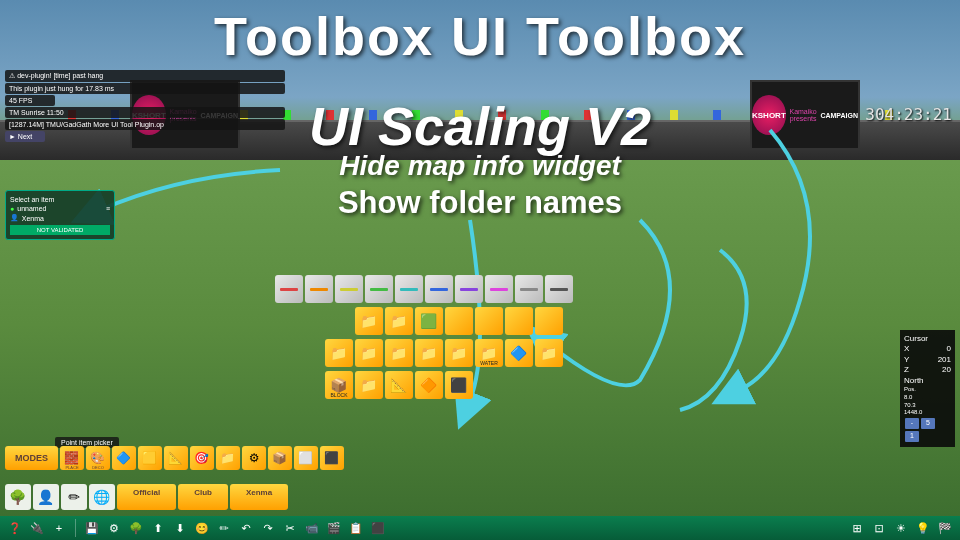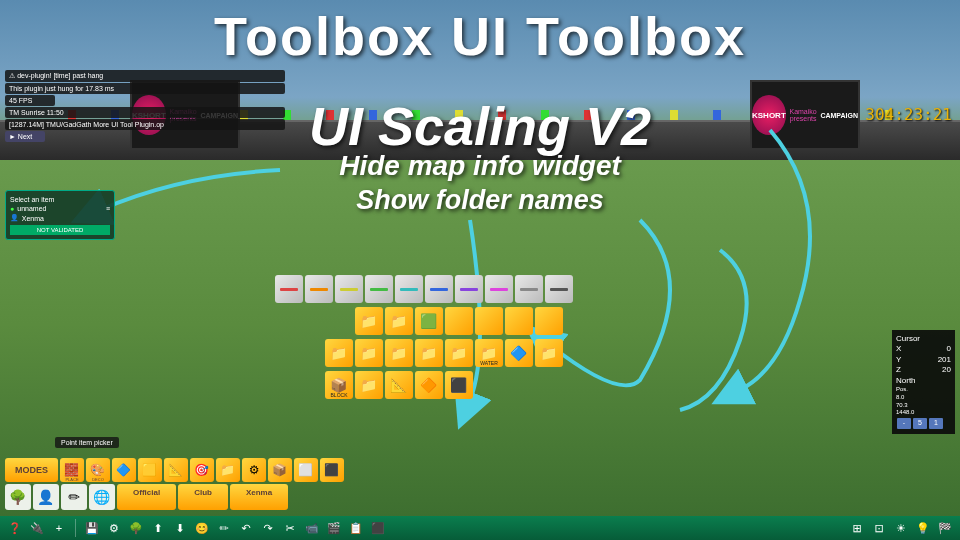--- a/index.html
+++ b/index.html
@@ -12,42 +12,42 @@
 .flag:nth-child(3n){background:#3d3}
 .flag:nth-child(5n){background:#dd3}
 .screen{position:absolute;top:80px;width:110px;height:70px;background:#1a1a1a;border:2px solid #333;display:flex;flex-direction:row;align-items:center;justify-content:center;color:#d4a;font-size:7px;text-align:center}
 .screen-l{left:130px}
 .screen-r{right:100px}
 .screen-logo{width:40px;height:40px;background:radial-gradient(circle,#e91e63,#880e4f);border-radius:50%;display:flex;align-items:center;justify-content:center;font-weight:bold;font-size:8px;color:#fff}
 .headline{position:absolute;width:100%;text-align:center;color:#fff;font-weight:900;text-shadow:2px 2px 4px rgba(0,0,0,.7);font-family:'Arial Black',sans-serif}
 .h1{top:5px;font-size:54px;letter-spacing:2px}
 .h2{top:95px;font-size:54px;font-style:italic}
 .h3{top:150px;font-size:28px;font-style:italic}
-.h4{top:185px;font-size:27px;font-style:italic}
+.h4{top:185px;font-size:31px;}
 .arrows{position:absolute;inset:0;pointer-events:none}
 .topleft{position:absolute;top:70px;left:5px;width:280px;color:#fff;font-size:7px}
 .tl-row{background:rgba(20,20,20,.85);padding:2px 4px;margin-bottom:1px;border-radius:2px}
 .mapinfo{position:absolute;top:190px;left:5px;width:110px;background:rgba(20,60,40,.9);border:1px solid #0a8;border-radius:3px;padding:4px;color:#fff;font-size:7px}
 .mapinfo-row{display:flex;align-items:center;gap:3px;padding:1px 0}
 .validate{background:#0a6;padding:2px;margin-top:2px;font-size:6px;text-align:center}
-.cursor{position:absolute;right:5px;top:330px;width:63px;background:rgba(10,10,10,.9);color:#fff;font-size:8px;padding:4px;line-height:1.3}
+.cursor{position:absolute;right:5px;top:330px;width:55px;background:rgba(10,10,10,.9);color:#fff;font-size:8px;padding:4px;line-height:1.3}
 .cursor-row{display:flex;justify-content:space-between}
 .cursor-btn{display:inline-block;width:14px;height:11px;background:#5577bb;font-size:7px;text-align:center;margin:1px;border-radius:1px}
-.timer{position:absolute;right:8px;top:105px;color:#eab308;font-size:16px;font-family:monospace;text-shadow:1px 1px 2px #000}
+.timer{position:absolute;right:8px;top:105px;color:#e5e5e5;font-size:16px;font-family:monospace;text-shadow:1px 1px 2px #000}
 .grid{position:absolute;display:flex;gap:2px}
 .cell{width:28px;height:28px;border-radius:3px;display:flex;align-items:center;justify-content:center;font-size:14px;color:#333;position:relative}
 .cell.c{background:linear-gradient(135deg,#e8e8e8,#bbb)}
 .cell.f{background:linear-gradient(135deg,#ffd740,#ffa000)}
 .cell small{position:absolute;bottom:1px;font-size:5px;color:#222}
 .row1{top:275px;left:275px}
 .row2{top:307px;left:355px}
 .row3{top:339px;left:325px}
 .row4{top:371px;left:325px}
 .panel{position:absolute;bottom:28px;left:5px;width:370px}
-.panel-top{display:flex;gap:2px;margin-bottom:2px}
+.panel-top{display:flex;gap:2px;margin-bottom:14px}
 .modes-btn{background:linear-gradient(#ffd740,#ffa000);color:#5d4037;font-weight:bold;font-size:9px;padding:6px 10px;border-radius:3px;display:flex;align-items:center}
 .icon-row{display:flex;gap:2px}
 .pi{width:24px;height:24px;background:linear-gradient(135deg,#ffd740,#ffa000);border-radius:3px;display:flex;align-items:center;justify-content:center;font-size:12px;position:relative}
 .pi small{position:absolute;bottom:0;font-size:4px;color:#5d4037}
 .panel-mid{display:flex;gap:2px;margin-bottom:2px}
 .tool-btn{width:26px;height:26px;background:rgba(255,255,255,.9);border-radius:3px;display:flex;align-items:center;justify-content:center;font-size:14px}
 .tab{background:linear-gradient(#ffd740,#ffa000);color:#5d4037;font-size:8px;padding:4px 16px;border-radius:3px;font-weight:bold}
 .itempick{position:absolute;bottom:92px;left:55px;background:rgba(20,20,20,.8);color:#fff;font-size:7px;padding:2px 6px;border-radius:2px}
 .toolbar{position:absolute;bottom:0;left:0;right:0;height:24px;background:linear-gradient(#0a7e4e,#065c38);display:flex;align-items:center;padding:0 6px;gap:4px}
 .tb{width:18px;height:18px;display:flex;align-items:center;justify-content:center;color:#fff;font-size:11px;cursor:pointer}

